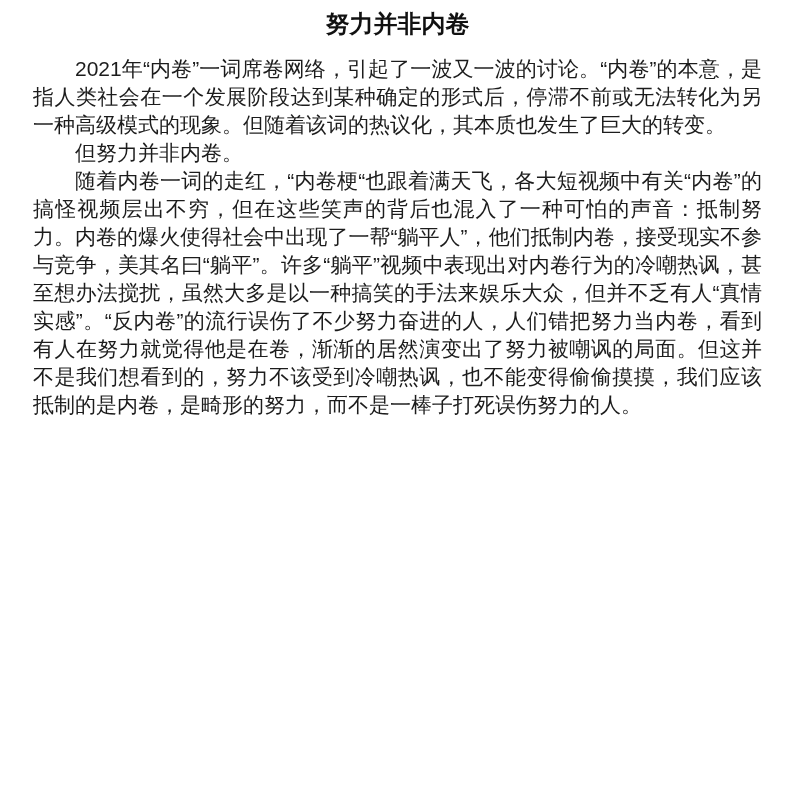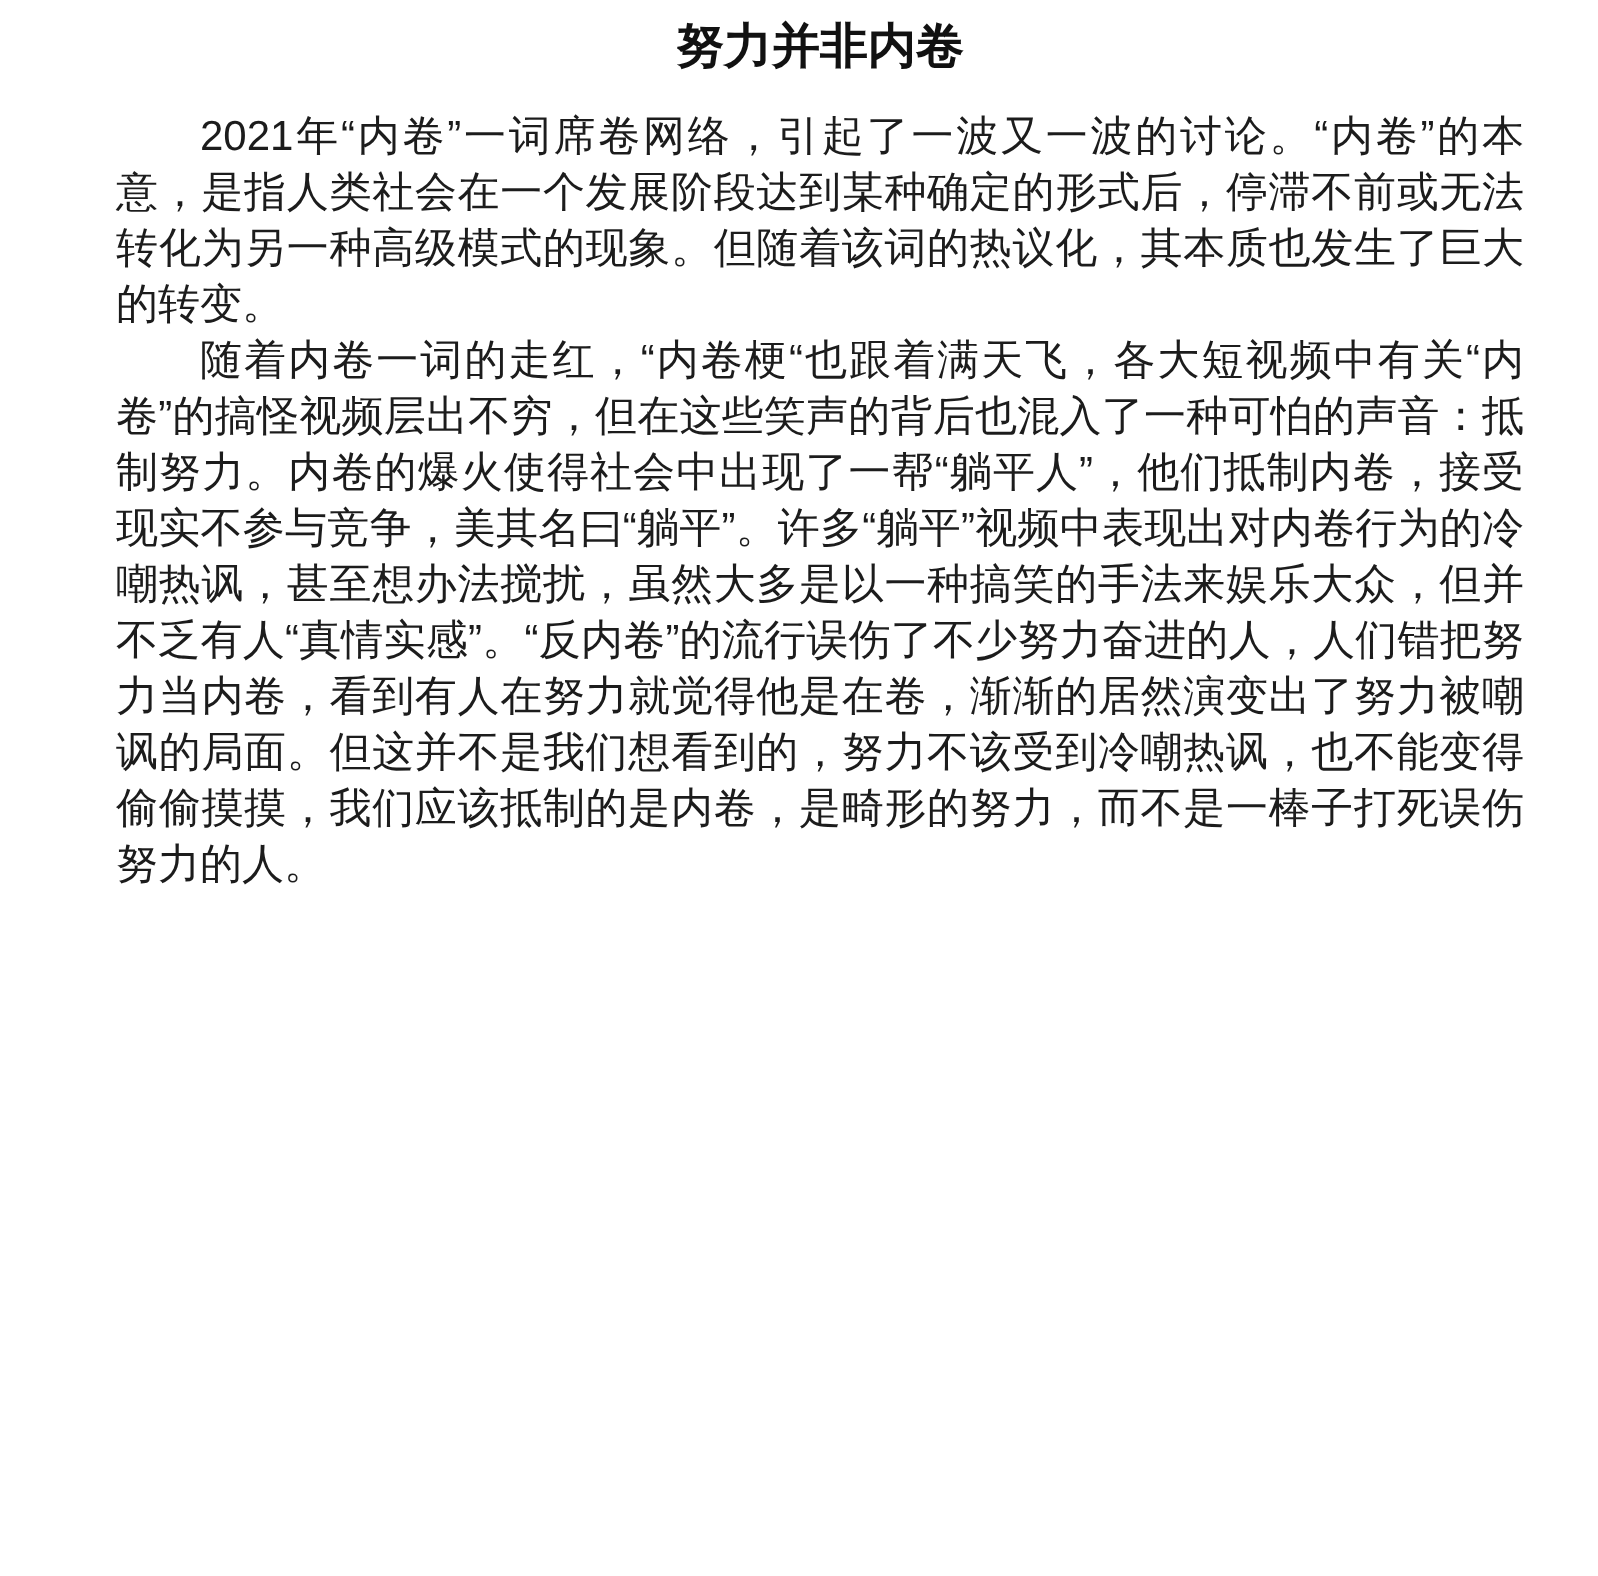--- a/index.html
+++ b/index.html
@@ -11,21 +11,21 @@
     width: 799px;
     height: 788px;
     overflow: hidden;
     font-family: "Liberation Sans", sans-serif;
     color: #1c1c1c;
   }
   .page {
     box-sizing: border-box;
     width: 799px;
     height: 788px;
-    padding: 9px 37px 0 58px;
+    padding: 9px 37px 0 33px;
     background: #ffffff;
   }
   .title {
     margin: 0 0 16px 0;
     font-size: 24px;
     line-height: 30px;
     font-weight: bold;
     text-align: center;
     color: #111111;
   }
@@ -39,14 +39,15 @@
     word-break: break-all;
     color: #1c1c1c;
   }
 </style>
 </head>
 <body>
 
 <div class="page">
   <h1 class="title">努力并非内卷</h1>
   <p class="para">2021年“内卷”一词席卷网络，引起了一波又一波的讨论。“内卷”的本意，是指人类社会在一个发展阶段达到某种确定的形式后，停滞不前或无法转化为另一种高级模式的现象。但随着该词的热议化，其本质也发生了巨大的转变。</p>
+  <p class="para">但努力并非内卷。</p>
   <p class="para">随着内卷一词的走红，“内卷梗“也跟着满天飞，各大短视频中有关“内卷”的搞怪视频层出不穷，但在这些笑声的背后也混入了一种可怕的声音：抵制努力。内卷的爆火使得社会中出现了一帮“躺平人”，他们抵制内卷，接受现实不参与竞争，美其名曰“躺平”。许多“躺平”视频中表现出对内卷行为的冷嘲热讽，甚至想办法搅扰，虽然大多是以一种搞笑的手法来娱乐大众，但并不乏有人“真情实感”。“反内卷”的流行误伤了不少努力奋进的人，人们错把努力当内卷，看到有人在努力就觉得他是在卷，渐渐的居然演变出了努力被嘲讽的局面。但这并不是我们想看到的，努力不该受到冷嘲热讽，也不能变得偷偷摸摸，我们应该抵制的是内卷，是畸形的努力，而不是一棒子打死误伤努力的人。</p>
 </div>
 
 </body></html>

